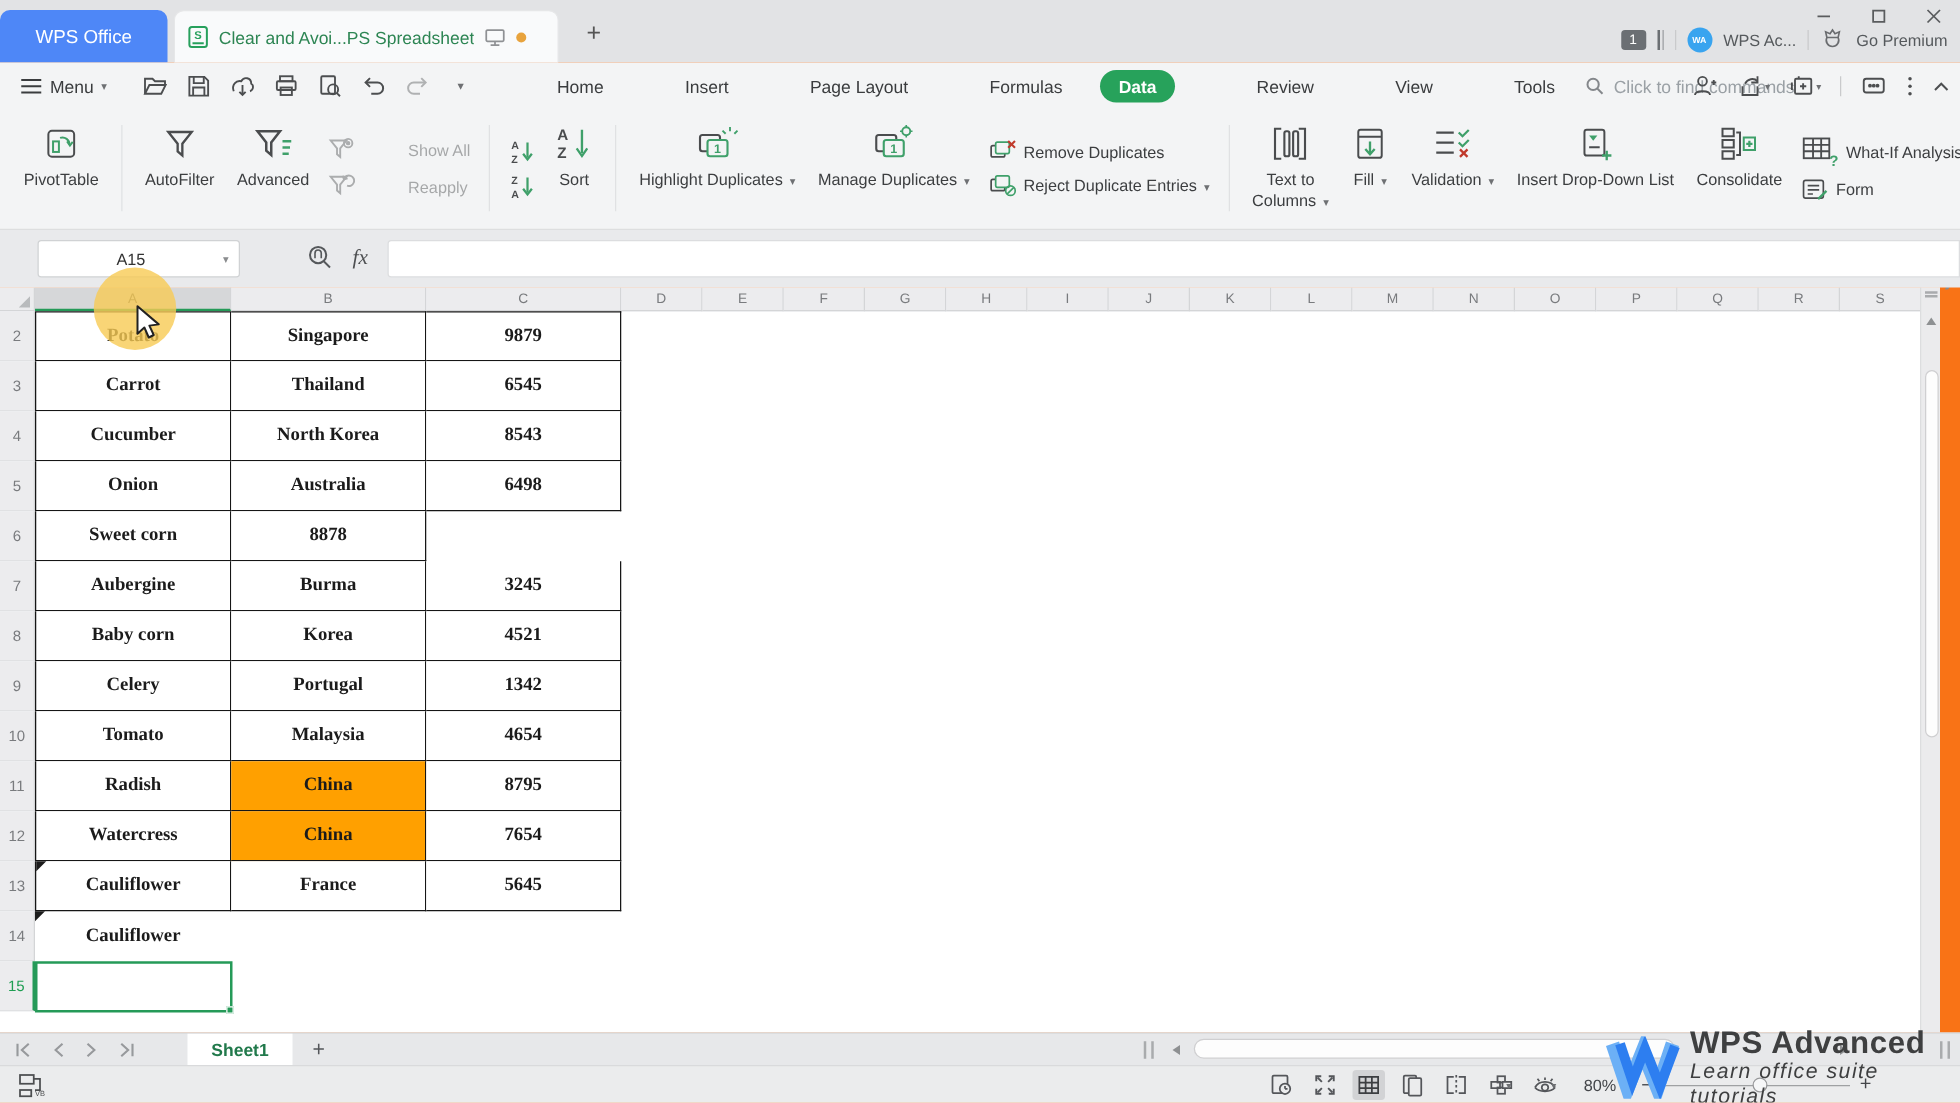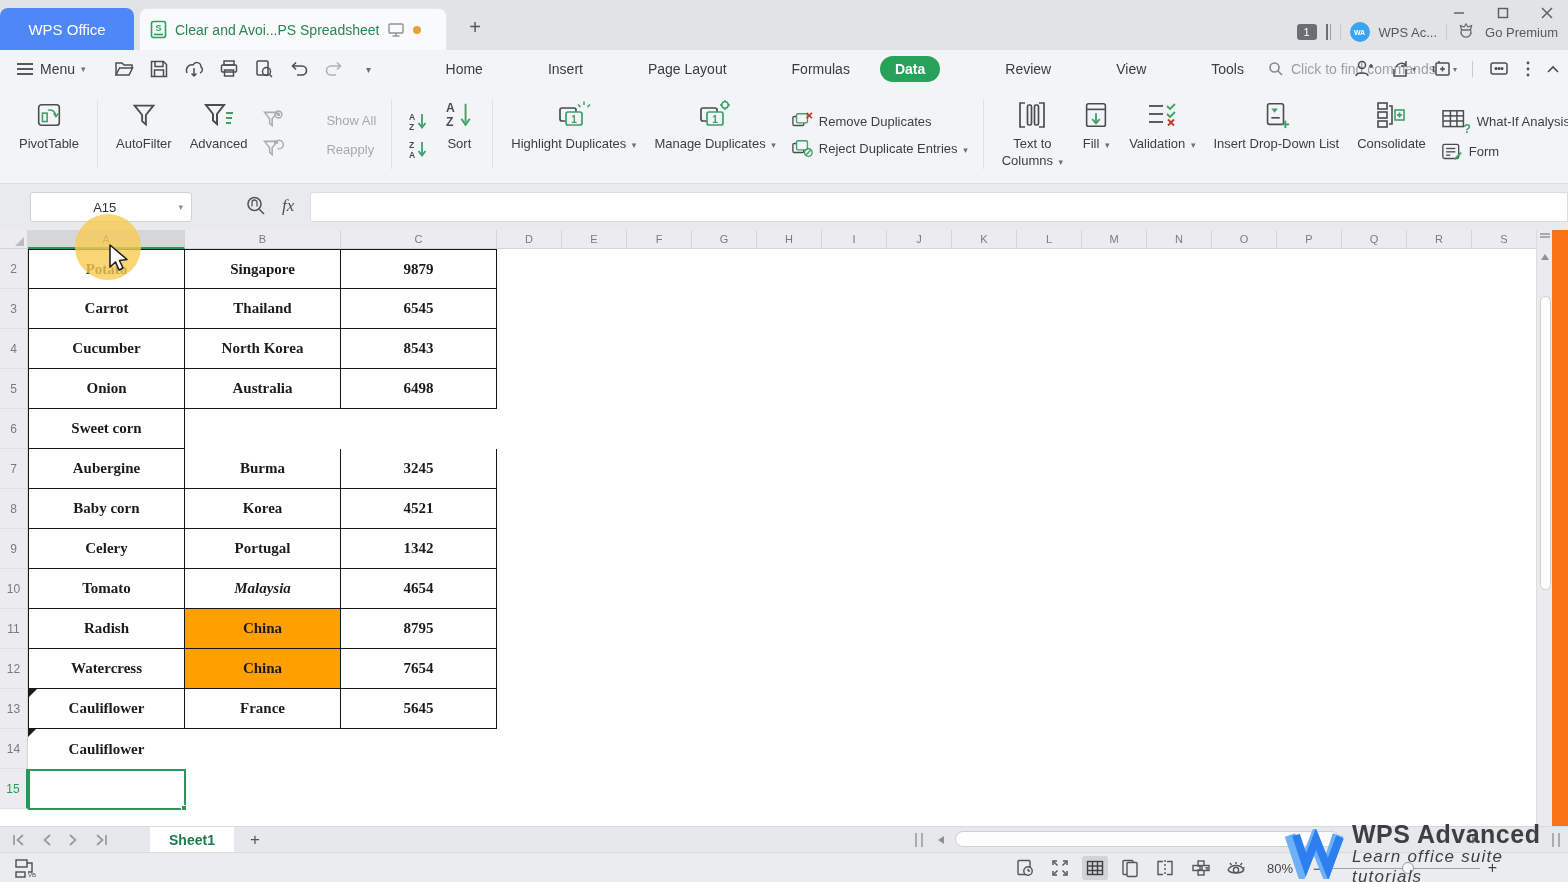--- a/index.html
+++ b/index.html
@@ -643,20 +643,21 @@
         </div>
         <div class="g-row">
           <div class="row-head">5</div>
           <div class="g-cell t-cell t-left" style="width: 157px;">Onion</div>
           <div class="g-cell t-cell" style="width: 156px;">Australia</div>
           <div class="g-cell t-cell" style="width: 156px;">6498</div>
         </div>
         <div class="g-row">
           <div class="row-head">6</div>
           <div class="g-cell t-cell t-left" style="width: 157px;">Sweet corn</div>
+          <div class="g-cell t-cell" style="width: 156px;">8878</div>
         </div>
         <div class="g-row">
           <div class="row-head">7</div>
           <div class="g-cell t-cell t-left" style="width: 157px;">Aubergine</div>
           <div class="g-cell t-cell" style="width: 156px;">Burma</div>
           <div class="g-cell t-cell" style="width: 156px;">3245</div>
         </div>
         <div class="g-row">
           <div class="row-head">8</div>
           <div class="g-cell t-cell t-left" style="width: 157px;">Baby corn</div>
@@ -665,21 +666,21 @@
         </div>
         <div class="g-row">
           <div class="row-head">9</div>
           <div class="g-cell t-cell t-left" style="width: 157px;">Celery</div>
           <div class="g-cell t-cell" style="width: 156px;">Portugal</div>
           <div class="g-cell t-cell" style="width: 156px;">1342</div>
         </div>
         <div class="g-row">
           <div class="row-head">10</div>
           <div class="g-cell t-cell t-left" style="width: 157px;">Tomato</div>
-          <div class="g-cell t-cell" style="width: 156px; font-style: italic;">Malaysia</div>
+          <div class="g-cell t-cell" style="width: 156px;">Malaysia</div>
           <div class="g-cell t-cell" style="width: 156px;">4654</div>
         </div>
         <div class="g-row">
           <div class="row-head">11</div>
           <div class="g-cell t-cell t-left" style="width: 157px;">Radish</div>
           <div class="g-cell t-cell cell-orange" style="width: 156px;">China</div>
           <div class="g-cell t-cell" style="width: 156px;">8795</div>
         </div>
         <div class="g-row">
           <div class="row-head">12</div>

